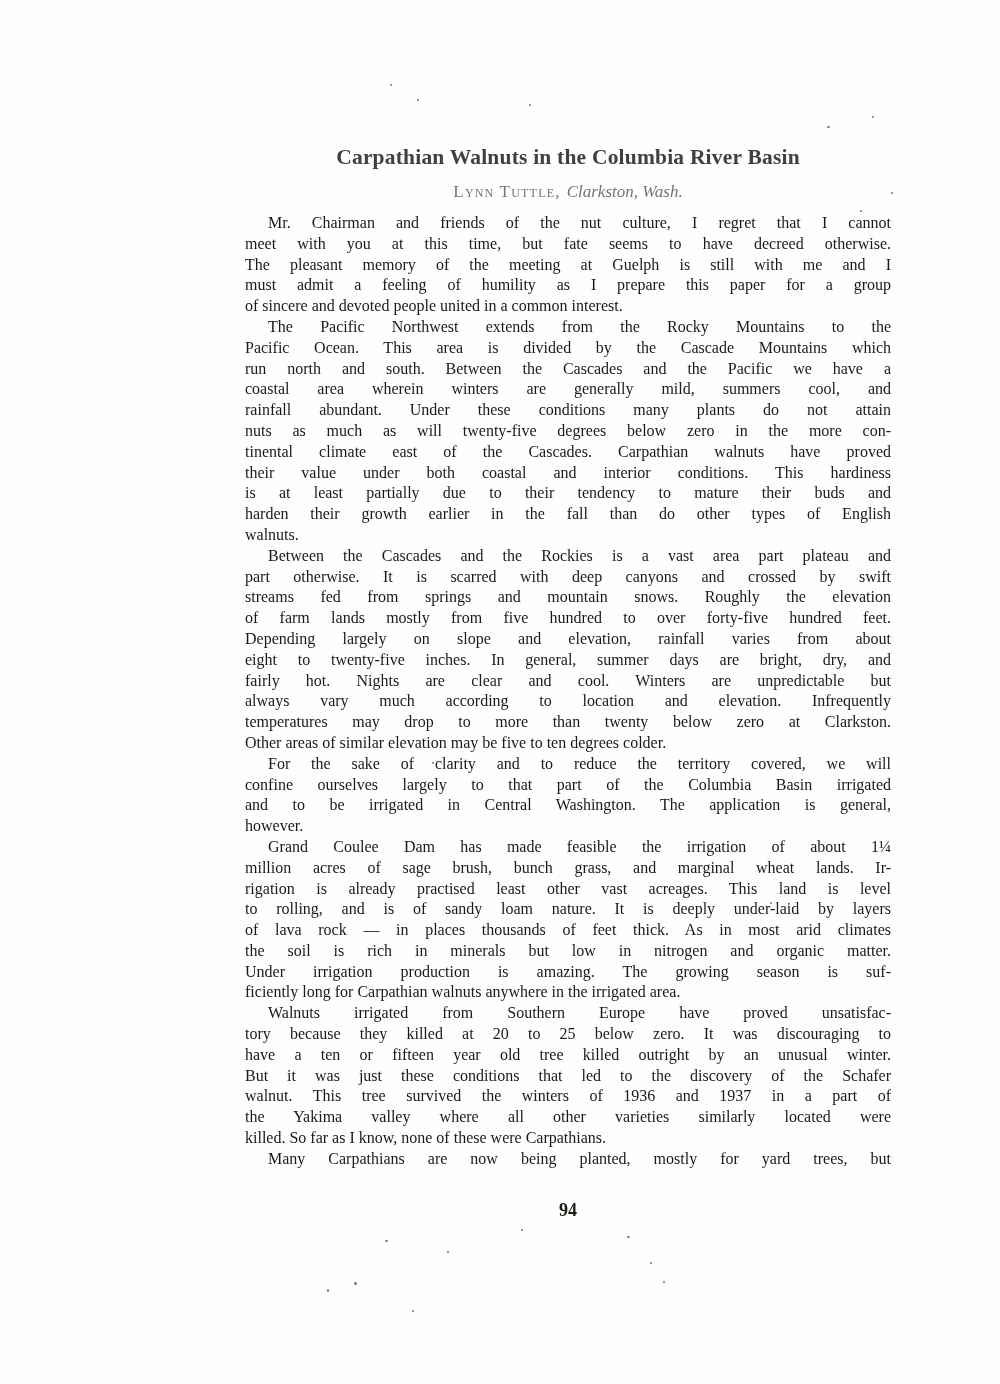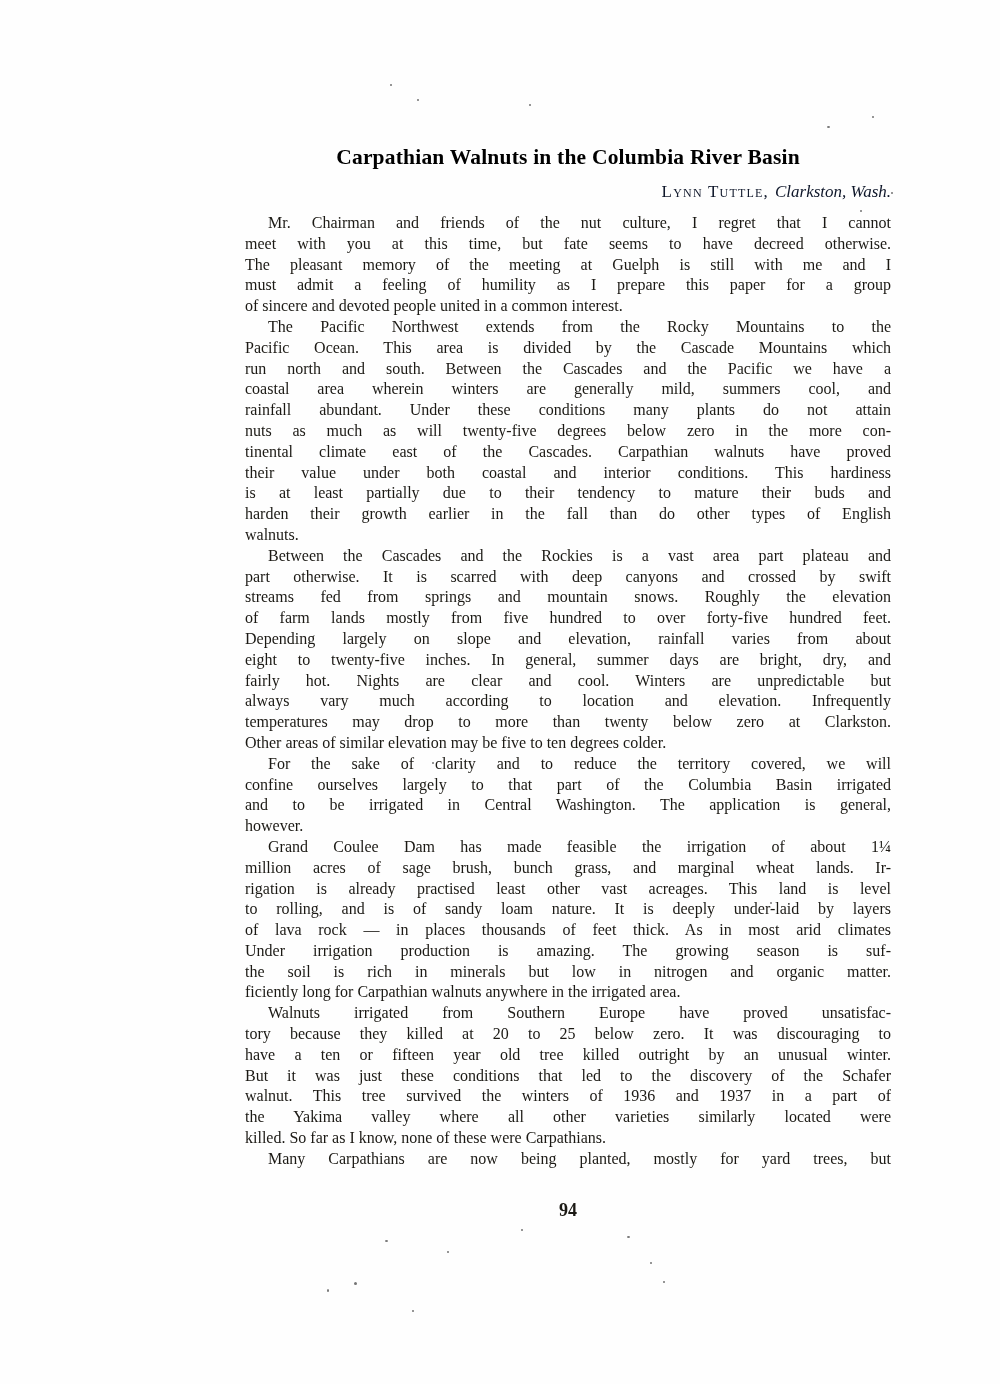--- a/index.html
+++ b/index.html
@@ -20,27 +20,27 @@
     position: absolute;
     left: 245px;
     width: 646px;
   }
   .title {
     top: 145px;
     text-align: center;
     font-weight: bold;
     font-size: 21.5px;
     letter-spacing: 0.2px;
-    color: #000000;
+    color: #404040;
   }
   .byline {
     top: 182px;
-    text-align: right;
+    text-align: center;
     font-size: 17px;
-    color: #0f172a;
+    color: #737373;
   }
   .byline .author {
     font-variant: small-caps;
     letter-spacing: 1.2px;
     margin-right: 6px;
   }
   .byline .loc {
     font-style: italic;
   }
   .body-text {
@@ -124,22 +124,22 @@
       <div class="bl">and to be irrigated in Central Washington. The application is general,</div>
       <div class="bl la">however.</div>
     </div>
 
     <div>
       <div class="bl fi">Grand Coulee Dam has made feasible the irrigation of about 1¼</div>
       <div class="bl">million acres of sage brush, bunch grass, and marginal wheat lands. Ir-</div>
       <div class="bl">rigation is already practised least other vast acreages. This land is level</div>
       <div class="bl">to rolling, and is of sandy loam nature. It is deeply under-laid by layers</div>
       <div class="bl">of lava rock — in places thousands of feet thick. As in most arid climates</div>
+      <div class="bl">the soil is rich in minerals but low in nitrogen and organic matter.</div>
       <div class="bl">Under irrigation production is amazing. The growing season is suf-</div>
-      <div class="bl">the soil is rich in minerals but low in nitrogen and organic matter.</div>
       <div class="bl la">ficiently long for Carpathian walnuts anywhere in the irrigated area.</div>
     </div>
 
     <div>
       <div class="bl fi">Walnuts irrigated from Southern Europe have proved unsatisfac-</div>
       <div class="bl">tory because they killed at 20 to 25 below zero. It was discouraging to</div>
       <div class="bl">have a ten or fifteen year old tree killed outright by an unusual winter.</div>
       <div class="bl">But it was just these conditions that led to the discovery of the Schafer</div>
       <div class="bl">walnut. This tree survived the winters of 1936 and 1937 in a part of</div>
       <div class="bl">the Yakima valley where all other varieties similarly located were</div>

